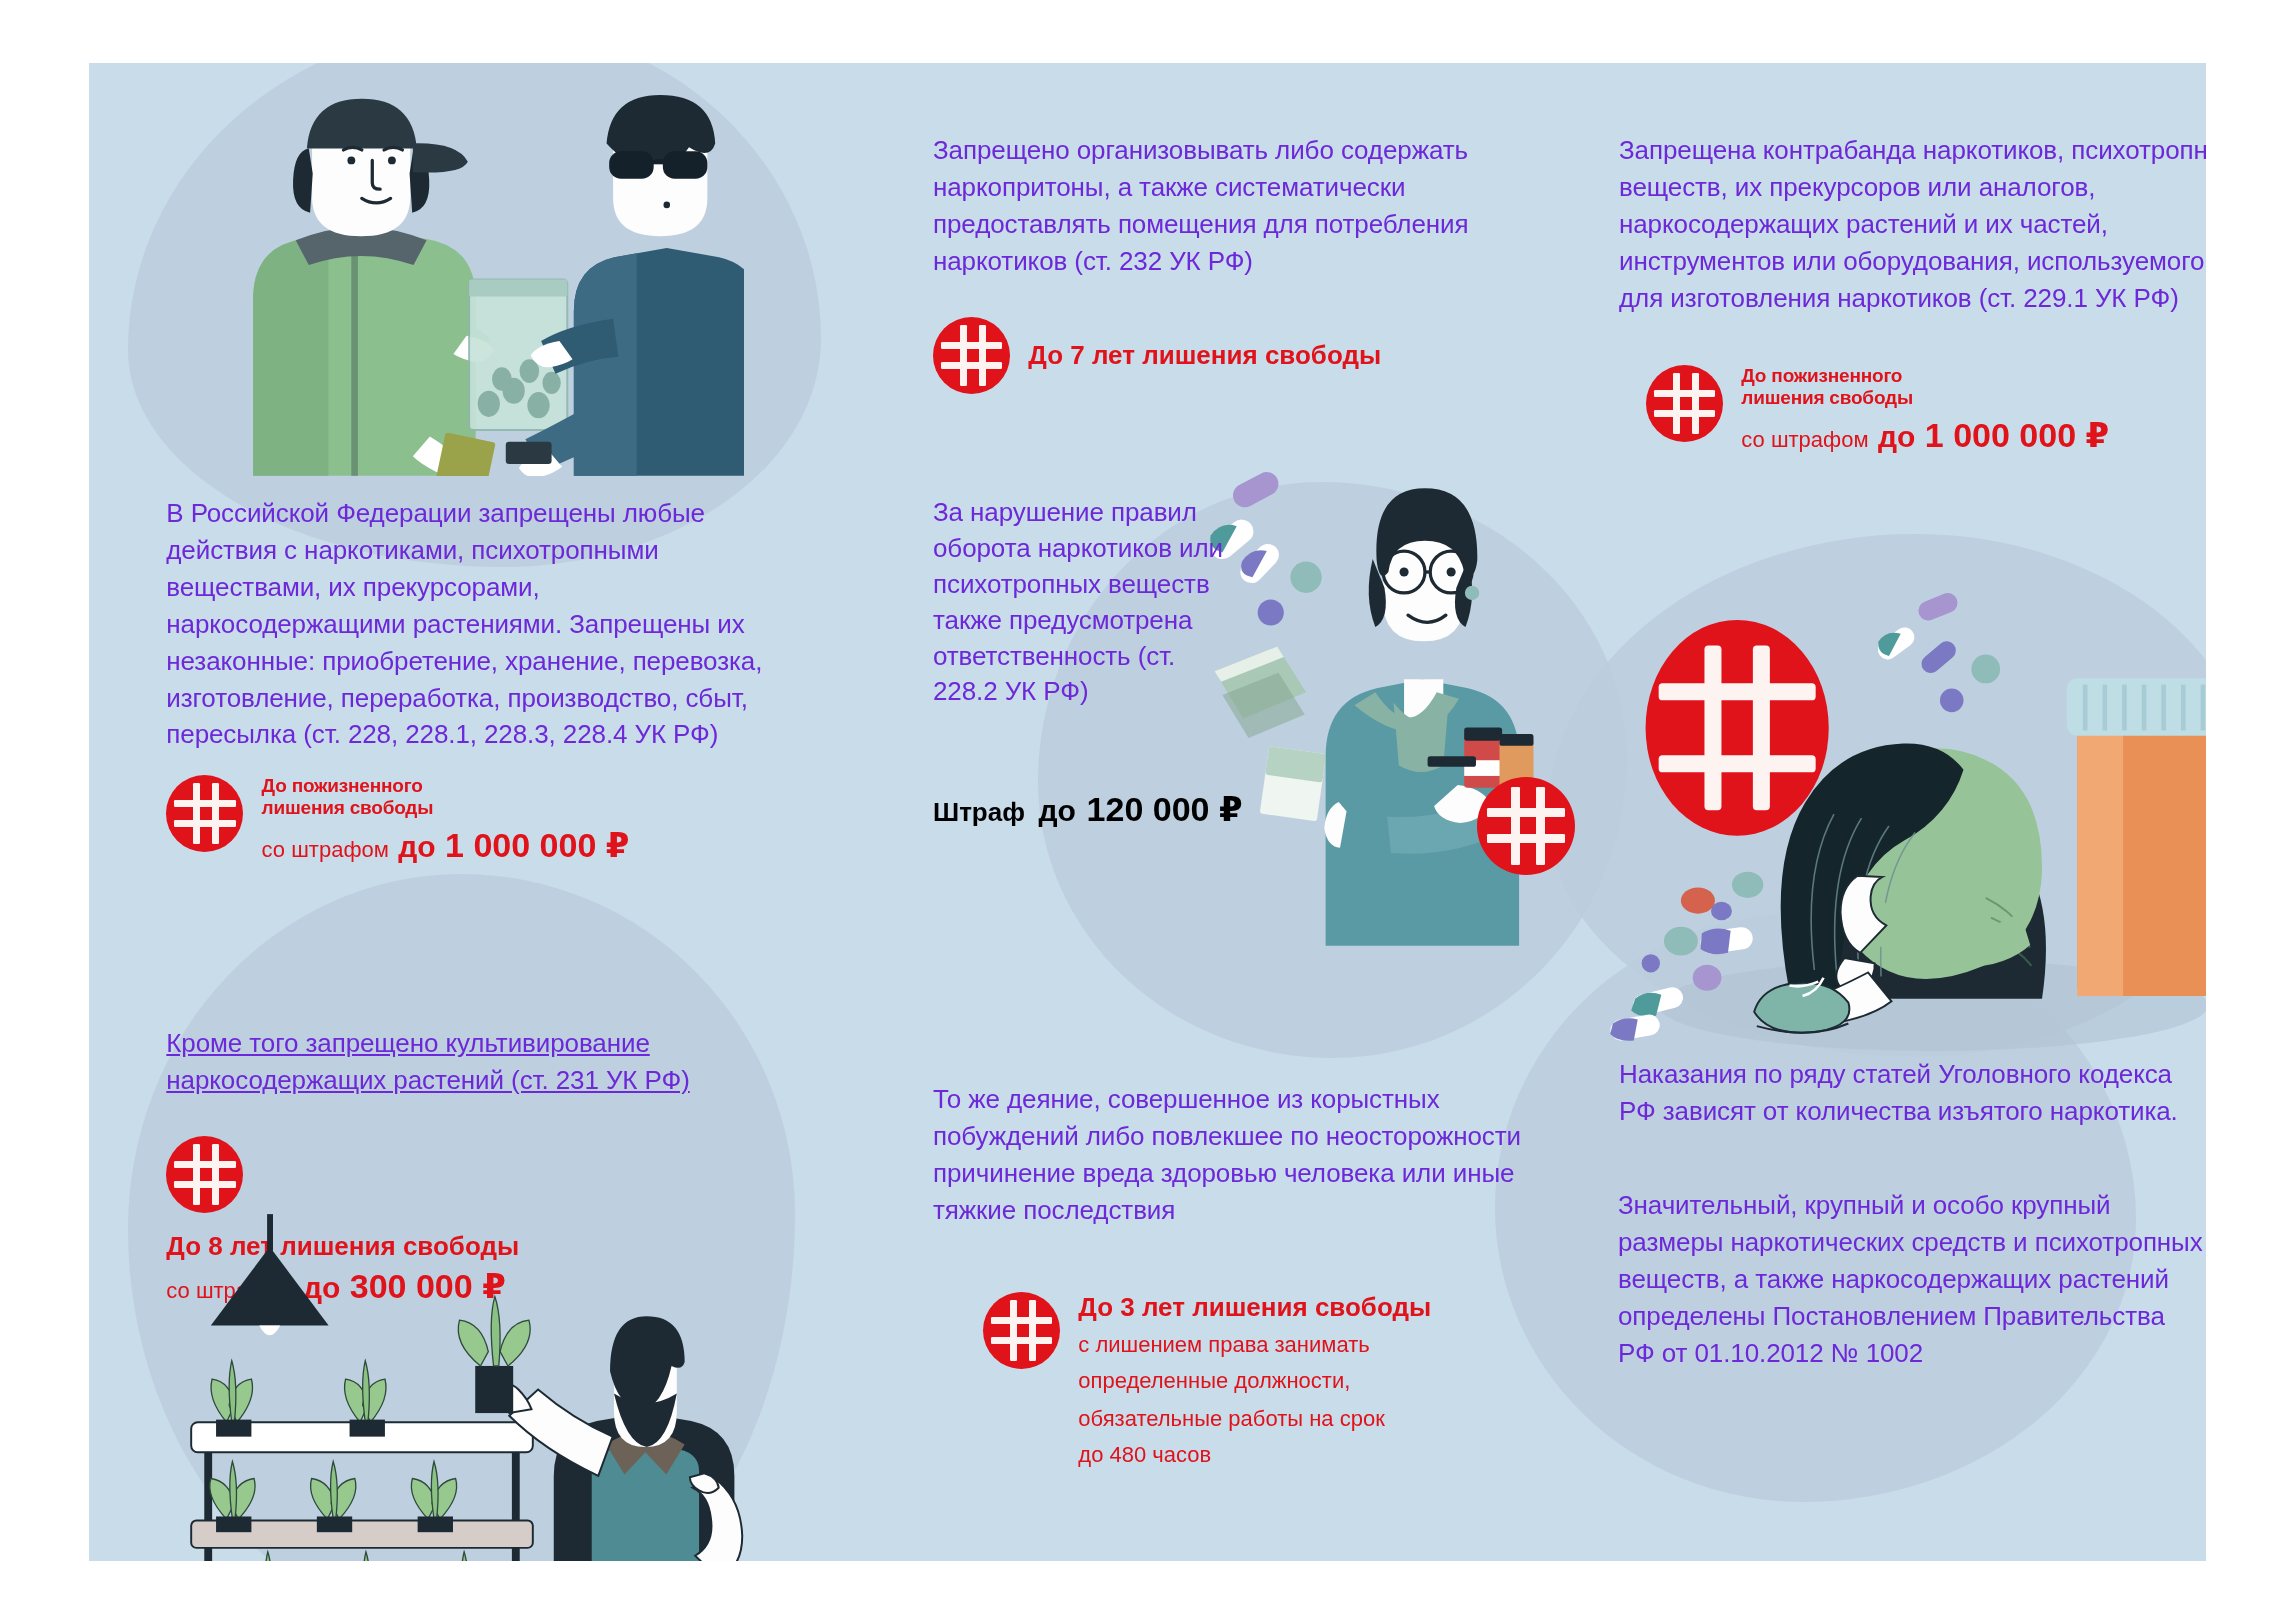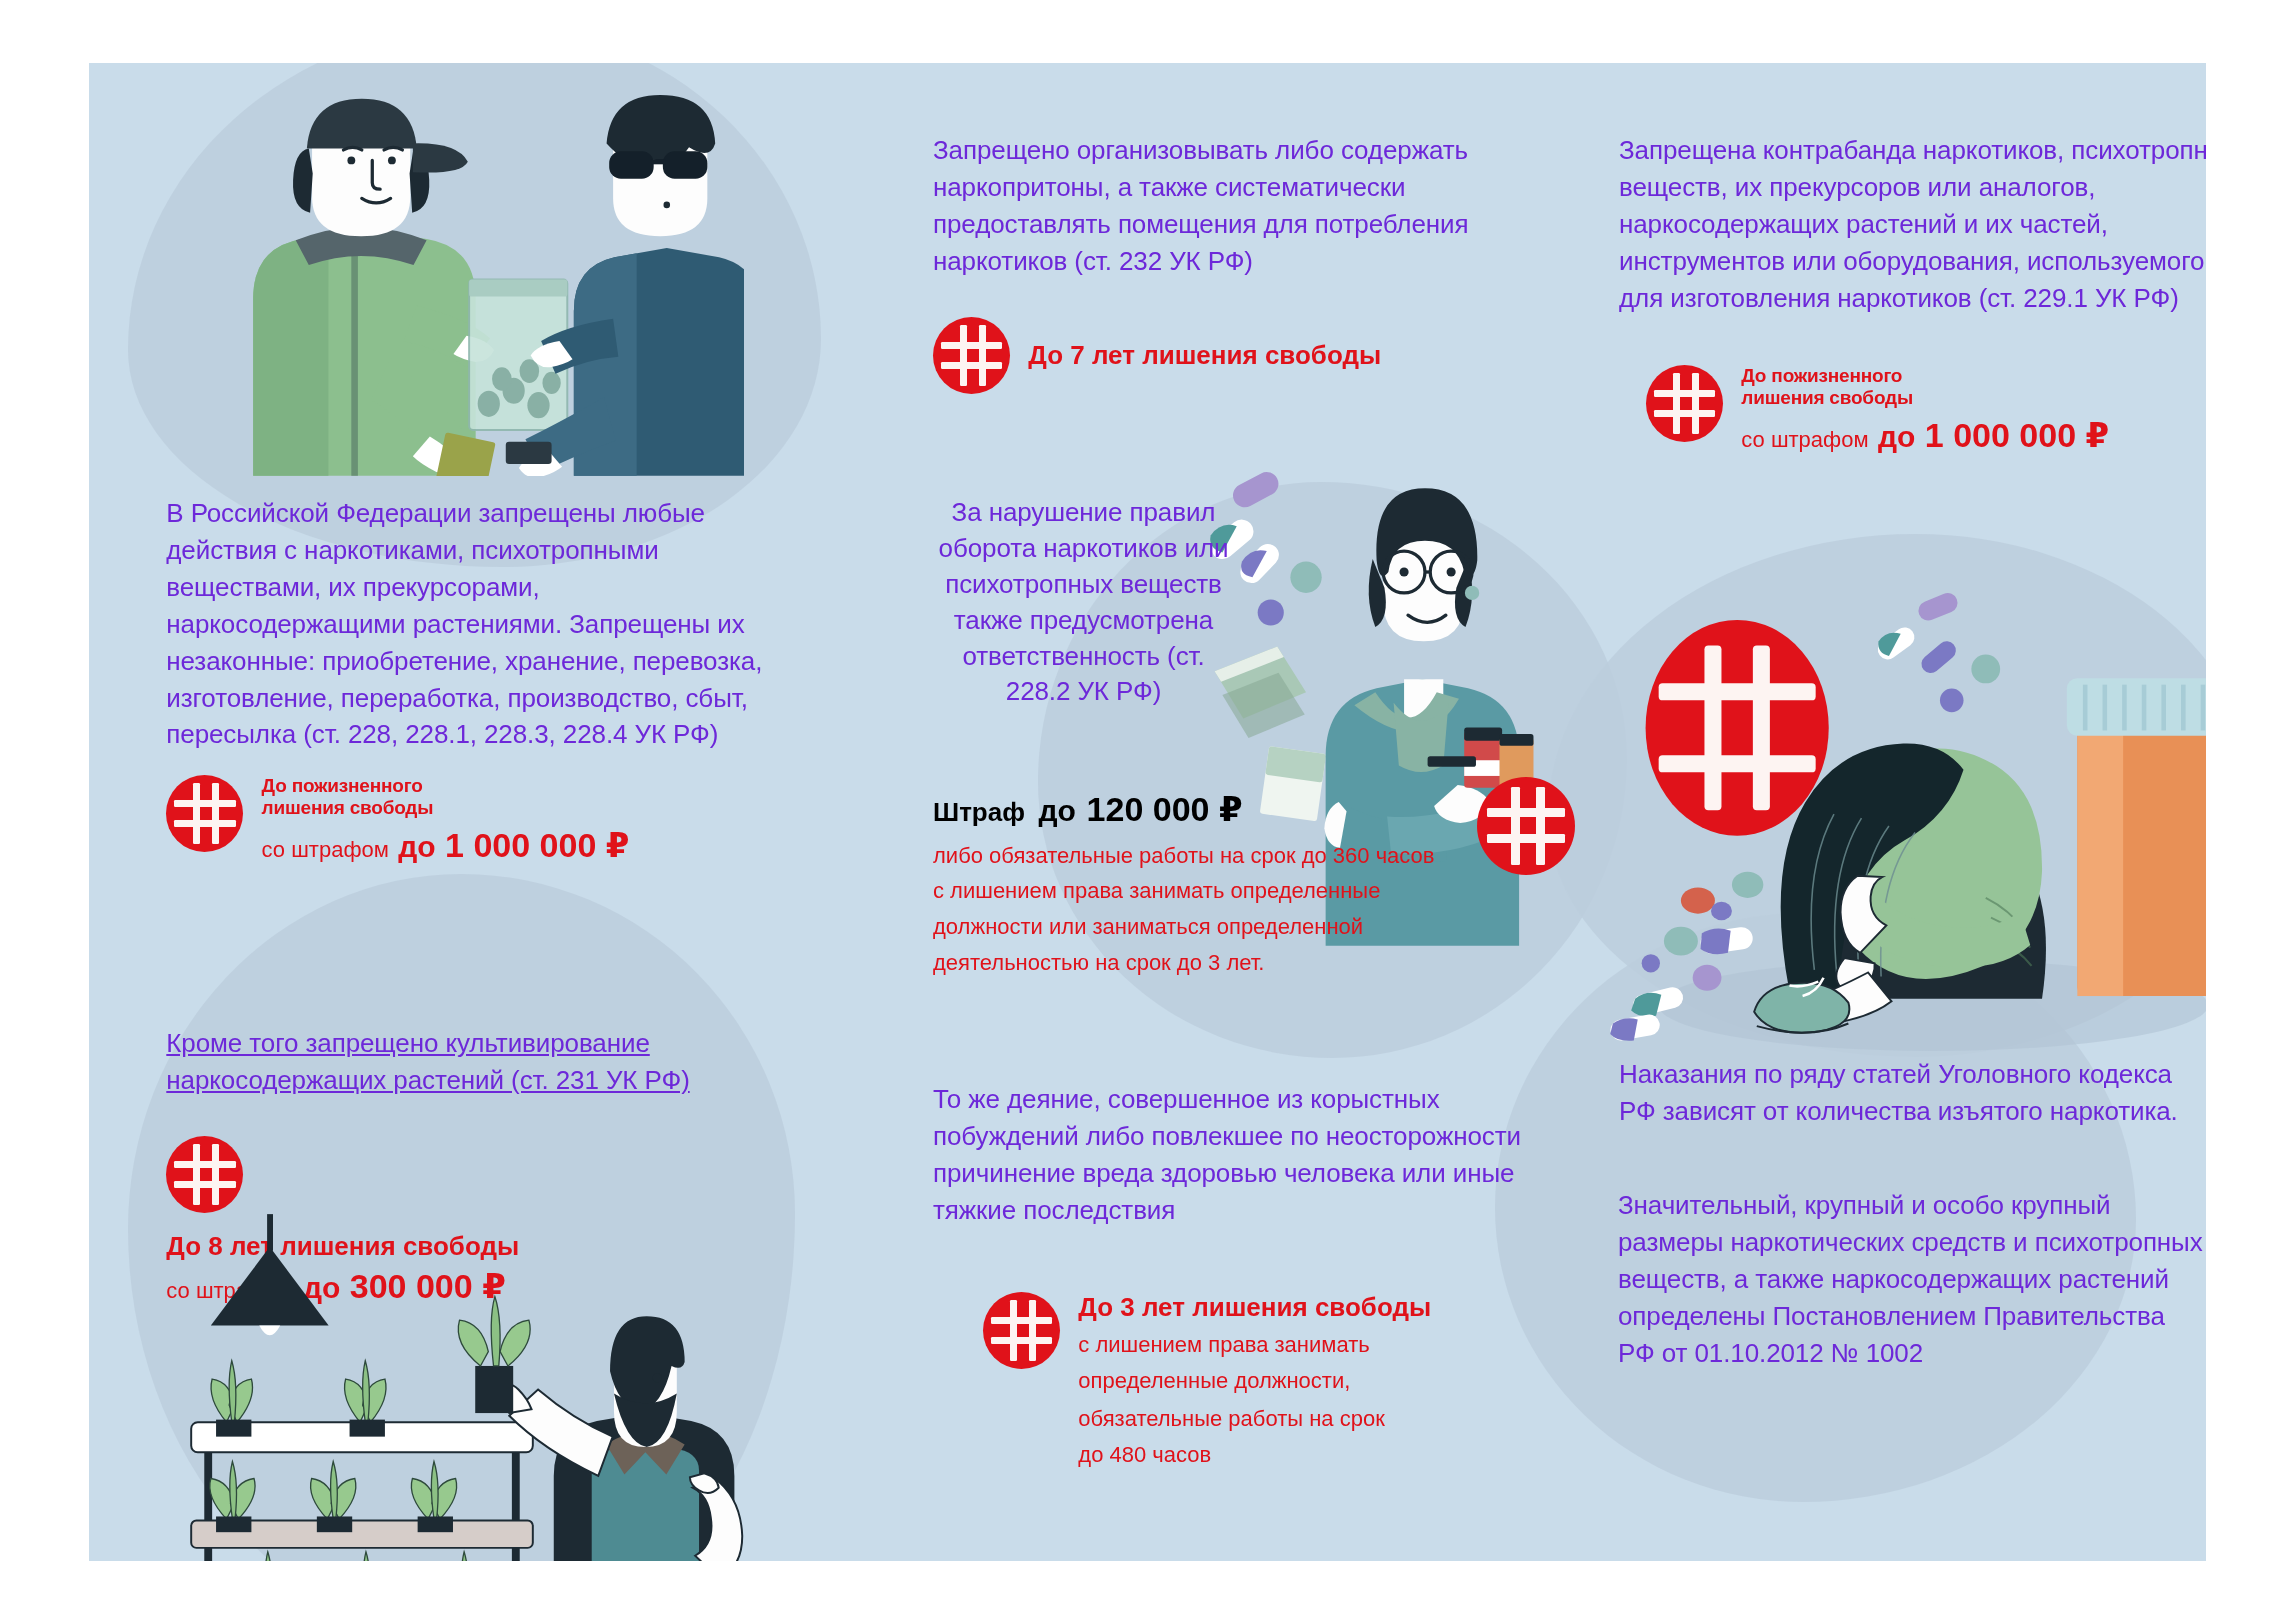--- a/index.html
+++ b/index.html
@@ -27,21 +27,21 @@
 
   .col{position:absolute;top:0;}
   .col-1{left:59px;width:693px;}
   .col-2{left:759px;width:713px;}
   .col-3{left:1478px;width:654px;}
 
   .txt{
     color:#6d28d9;font-size:26px;line-height:1.42;font-weight:400;
     letter-spacing:-0.1px;
   }
-  .txt.tight{line-height:1.38;text-align:center;}
+  .txt.tight{line-height:1.38;}
 
   
   .badge-row{display:flex;align-items:flex-start;gap:18.3px;}
   .badge{
     flex:0 0 auto;width:77px;height:77px;border-radius:50%;
     background:#e0121a;position:relative;overflow:hidden;
   }
   .badge i{position:absolute;background:#fdf4f2;display:block;border-radius:1.3px;}
   
   .badge .v1{left:35%;top:10%;width:9%;height:80%;}
@@ -333,21 +333,20 @@
       </div>
 
       <div class="txt tight" style="position:absolute;left:85px;top:432px;width:301px;">За нарушение правил оборота наркотиков или психотропных веществ также предусмотрена ответственность (ст. 228.2 УК РФ)</div>
 
       <div style="position:absolute;left:85px;top:726px;width:563px;">
         <div style="white-space:nowrap;line-height:1.2;">
           <span class="bt-mid">Штраф</span>
           <span class="bt-num-sm" style="margin-left:10.5px;">до</span>
           <span class="bt-num" style="margin-left:7.9px;">120 000 ₽</span>
         </div>
-        <div class="fine" style="margin-top:7.9px;width:517px;">либо обязательные работы на срок до 360 часов с лишением права занимать определенные должности или заниматься определенной деятельностью на срок до 3 лет.</div>
       </div>
 
       <div class="badge" style="position:absolute;left:629px;top:714px;width:98px;height:98px;">
         <i class="v1"></i>
           <i class="v2"></i>
           <i class="h1"></i>
           <i class="h2"></i>
       </div>
 
       <div class="txt" style="position:absolute;left:85px;top:1018px;width:595px;">То же деяние, совершенное из корыстных побуждений либо повлекшее по неосторожности причинение вреда здоровью человека или иные тяжкие последствия</div>

